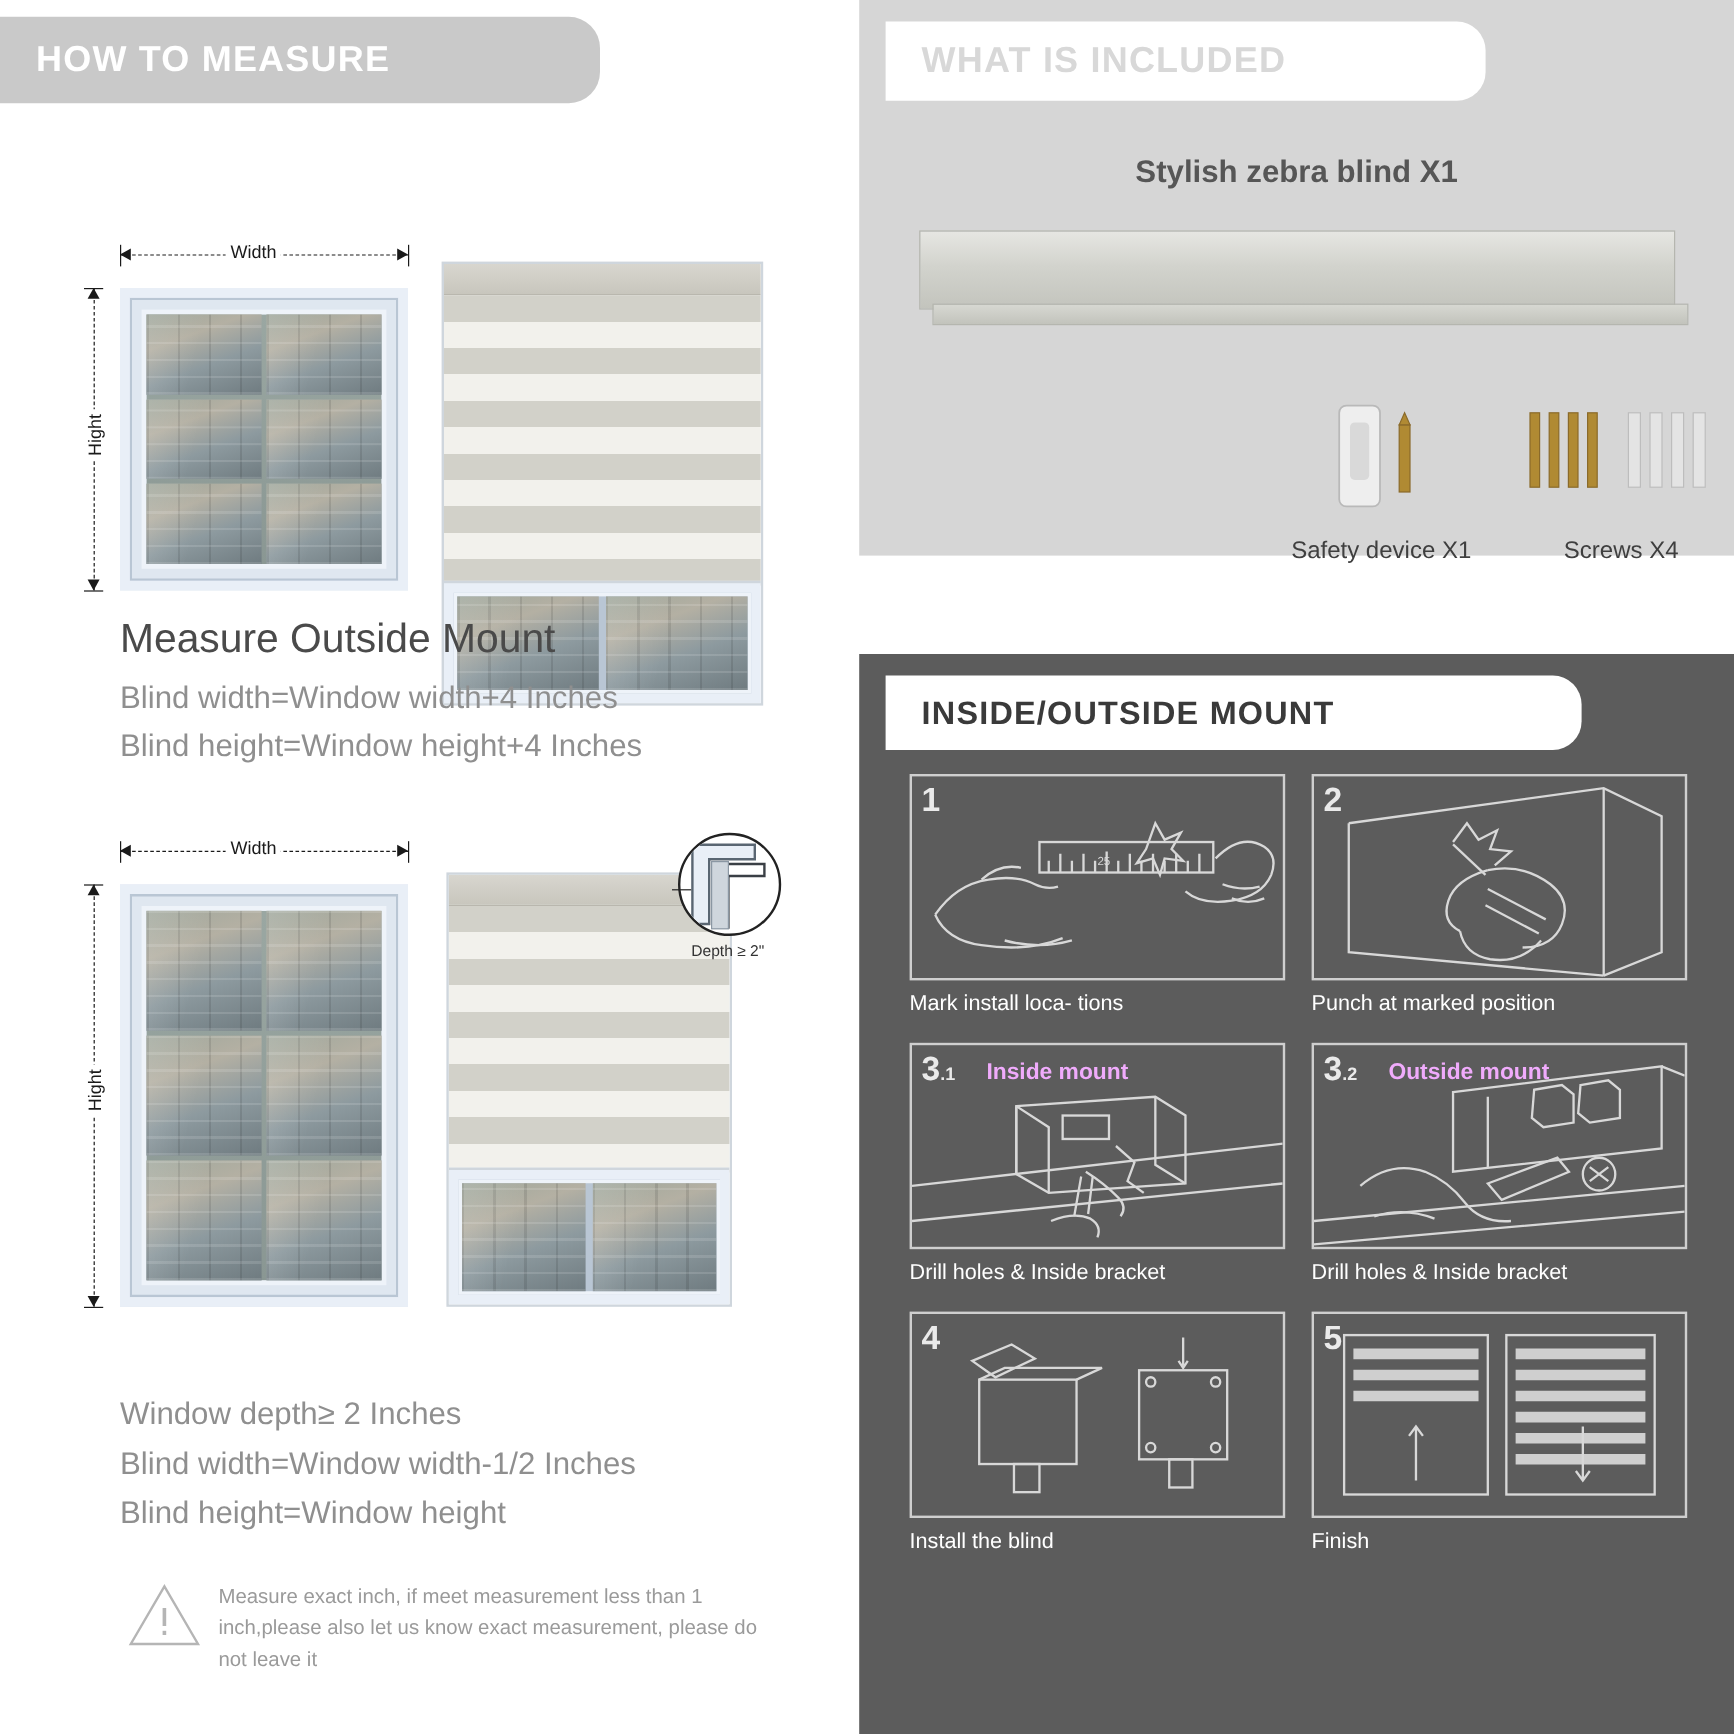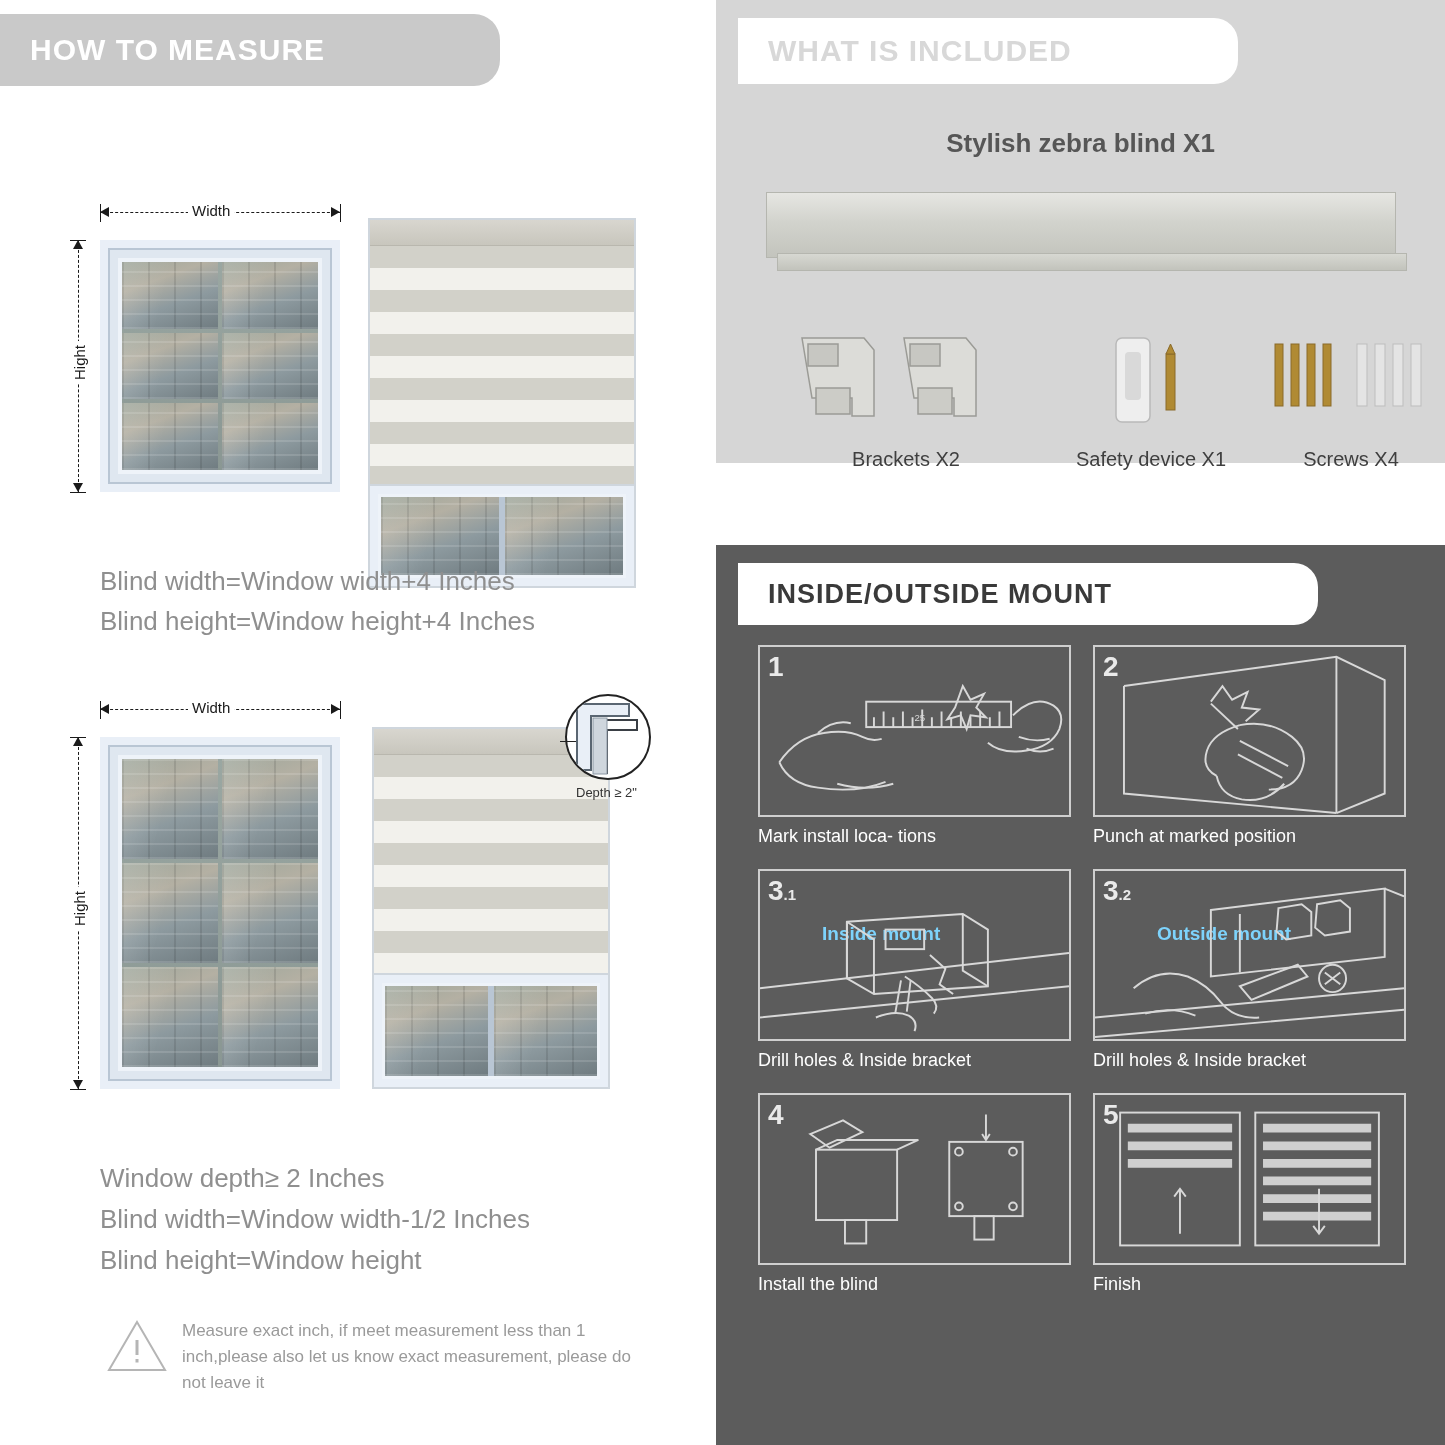--- a/index.html
+++ b/index.html
@@ -192,21 +192,21 @@
   .step { position:relative; }
   .step-box {
     position:relative; width:100%; height:172px;
     border:2px solid #cfcfcf; background:#5c5c5c; overflow:hidden;
   }
   .step-num {
     position:absolute; left:8px; top:4px; font-size:28px; color:#eaeaea; font-weight:bold;
   }
   .step-num .sub { font-size:15px; }
   .step-inline-label {
-    position:absolute; left:62px; top:12px; font-size:19px; color:#7dd3fc; font-weight:bold;margin-top:40px;
+    position:absolute; left:62px; top:12px; font-size:19px; color:#f0abfc; font-weight:bold;
   }
   .step-caption {
     margin-top:9px; font-size:18px; color:#ffffff;
   }
   .sketch { position:absolute; inset:0; }
   .sketch svg { width:100%; height:100%; display:block; }
 </style>
 </head>
 <body>
 
@@ -264,20 +264,21 @@
                 <div class="brick"></div>
               </div>
             <div class="pane">
                 <div class="brick"></div>
               </div>
           </div>
         </div>
       </div>
     </div>
 
+    <div class="sec-title" style="left:100px; top:513px;">Measure Outside Mount</div>
     <div class="sec-line" style="left:100px; top:566px;">Blind width=Window width+4 Inches</div>
     <div class="sec-line" style="left:100px; top:606px;">Blind height=Window height+4 Inches</div>
 
     <div class="window-wrap" style="left:0;top:695px;width:716px;height:400px;">
 
       <div class="dim-h-dashed" style="left:100px; top:14px; width:240px;"></div>
       <div class="arrow-l" style="left:100px; top:9px;"></div>
       <div class="arrow-r" style="left:331px; top:9px;"></div>
       <div class="tick-v" style="left:100px; top:6px; height:18px;"></div>
       <div class="tick-v" style="left:340px; top:6px; height:18px;"></div>
@@ -357,33 +358,20 @@
 
   <div class="right-top">
     <div class="banner-included">WHAT IS INCLUDED</div>
 
     <div class="included-title">Stylish zebra blind X1</div>
 
     <div class="head-rail"></div>
 
     <div class="parts-row">
 
-      <div class="part" style="left:70px; top:0; width:240px;">
-        <svg viewBox="0 0 240 110" width="240" height="110" style="display:block;margin:0 auto;">
-          <g fill="#dcdcd8" stroke="#9b9b96" stroke-width="1.5">
-            <path d="M16 8 h62 l10 12 v66 h-22 v-18 h-40 z"></path>
-            <rect x="22" y="14" width="30" height="22" fill="#c7c7c2"></rect>
-            <rect x="30" y="58" width="34" height="26" fill="#ccccc7"></rect>
-            <path d="M118 8 h62 l10 12 v66 h-22 v-18 h-40 z"></path>
-            <rect x="124" y="14" width="30" height="22" fill="#c7c7c2"></rect>
-            <rect x="132" y="58" width="34" height="26" fill="#ccccc7"></rect>
-          </g>
-        </svg>
-        <div class="part-label" style="left:0; top:118px; width:240px; text-align:center;">Brackets X2</div>
-      </div>
 
       <div class="part" style="left:310px; top:0; width:250px;">
         <svg viewBox="0 0 250 110" width="250" height="110" style="display:block;margin:0 auto;">
           <rect x="90" y="8" width="34" height="84" rx="6" fill="#eeeeee" stroke="#b9b9b9" stroke-width="1.5"></rect>
           <rect x="99" y="22" width="16" height="48" rx="4" fill="#d9d9d9"></rect>
           <g stroke="#8a6a2a" stroke-width="1" fill="#b08a33">
             <rect x="140" y="24" width="9" height="56"></rect>
             <path d="M140 24 h9 l-4.5 -10 z"></path>
           </g>
         </svg>

